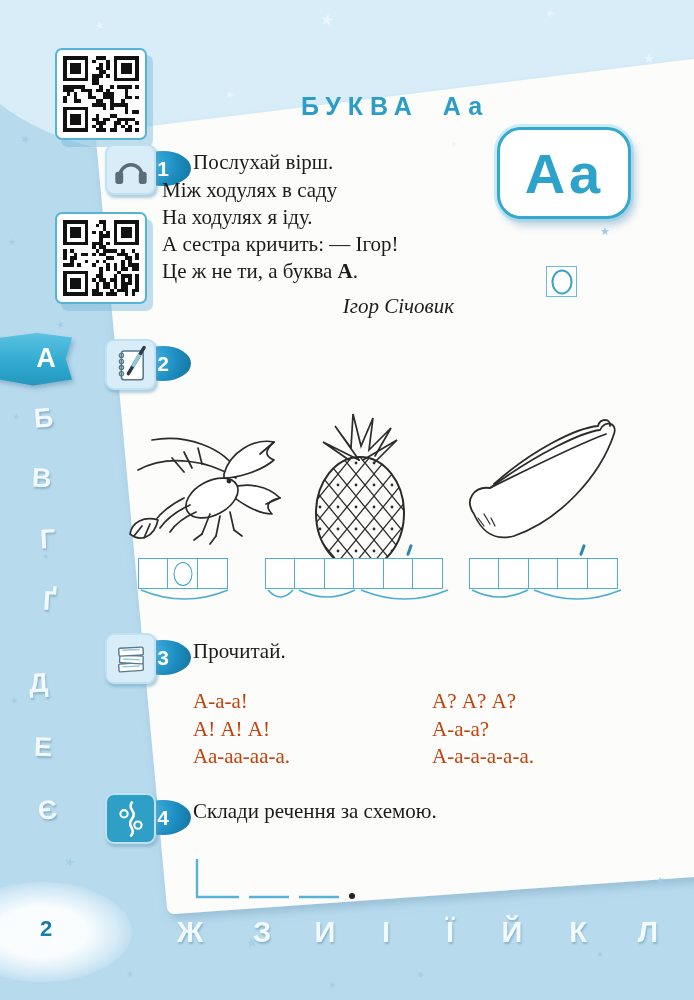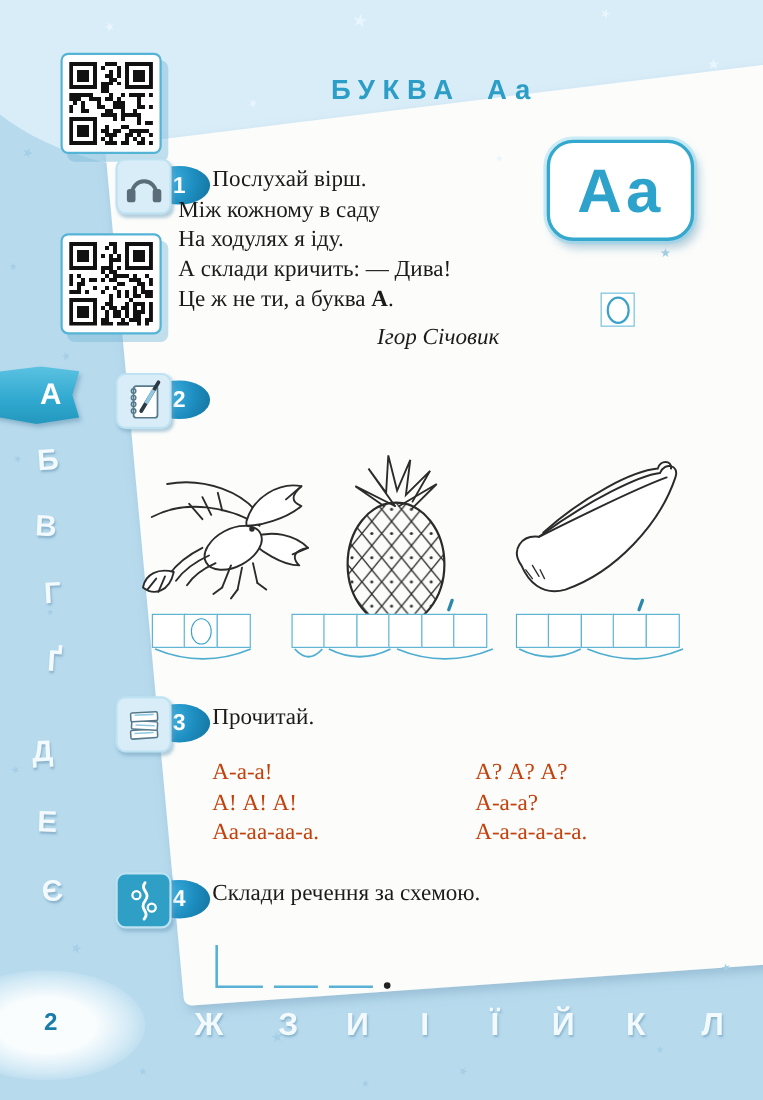--- a/index.html
+++ b/index.html
@@ -7,21 +7,21 @@
   .screen{
     position:relative; width:694px; height:1000px; overflow:hidden;
     background:#b7daed;
     font-family:"Liberation Serif","DejaVu Serif",serif;
   }
   .star{position:absolute; line-height:1; pointer-events:none;}
   .band-svg,.paper-svg{position:absolute; left:0; top:0;}
 
   
   .header{
-    position:absolute; left:170px; top:68px; width:450px; text-align:center;
+    position:absolute; left:170px; top:92px; width:450px; text-align:center;
     font-family:"Liberation Sans","DejaVu Sans",sans-serif;
     font-weight:bold; font-size:25px; letter-spacing:7px; word-spacing:10px;
     color:#2b9dc6;
   }
 
   
   .qr-card{
     position:absolute; width:76px; height:76px; background:#fff;
     border:2.5px solid #54b4d6; border-radius:7px; padding:6px;
     box-shadow:6px 7px 0 rgba(120,185,215,.45);
@@ -445,23 +445,23 @@
       <svg width="40" height="40" viewBox="0 0 46 46">
         <path d="M10,32 C10,12 36,12 36,32" fill="none" stroke="#5a6b7a" stroke-width="4" stroke-linecap="round"></path>
         <rect x="5" y="25" width="9" height="14" rx="3" fill="#5a6b7a"></rect>
         <rect x="32" y="25" width="9" height="14" rx="3" fill="#5a6b7a"></rect>
       </svg>
     </span>
   </div>
   <div class="task-title" style="left:193px; top:149px;">Послухай вірш.</div>
 
   <div class="poem">
-    <span class="line">Між кожному в саду</span>
+    <span class="line">Між ходулях в саду</span>
     <span class="line">На ходулях я іду.</span>
-    <span class="line">А склади кричить: — Дива!</span>
+    <span class="line">А сестра кричить: — Ігор!</span>
     <span class="line"><span>Це ж не ти, а буква </span><b>А</b><span>.</span></span>
     <span class="author">Ігор Січовик</span>
   </div>
 
   <div class="task-badge" style="left:105px; top:339px;">
     <span class="oval">2</span>
     <span class="icon-box">
       <svg width="40" height="40" viewBox="0 0 46 46">
         <rect x="12" y="7" width="25" height="33" rx="3" fill="#fff" stroke="#56798c" stroke-width="1.8"></rect>
         <circle cx="12" cy="12" r="2.4" fill="none" stroke="#56798c" stroke-width="1.5"></circle>

